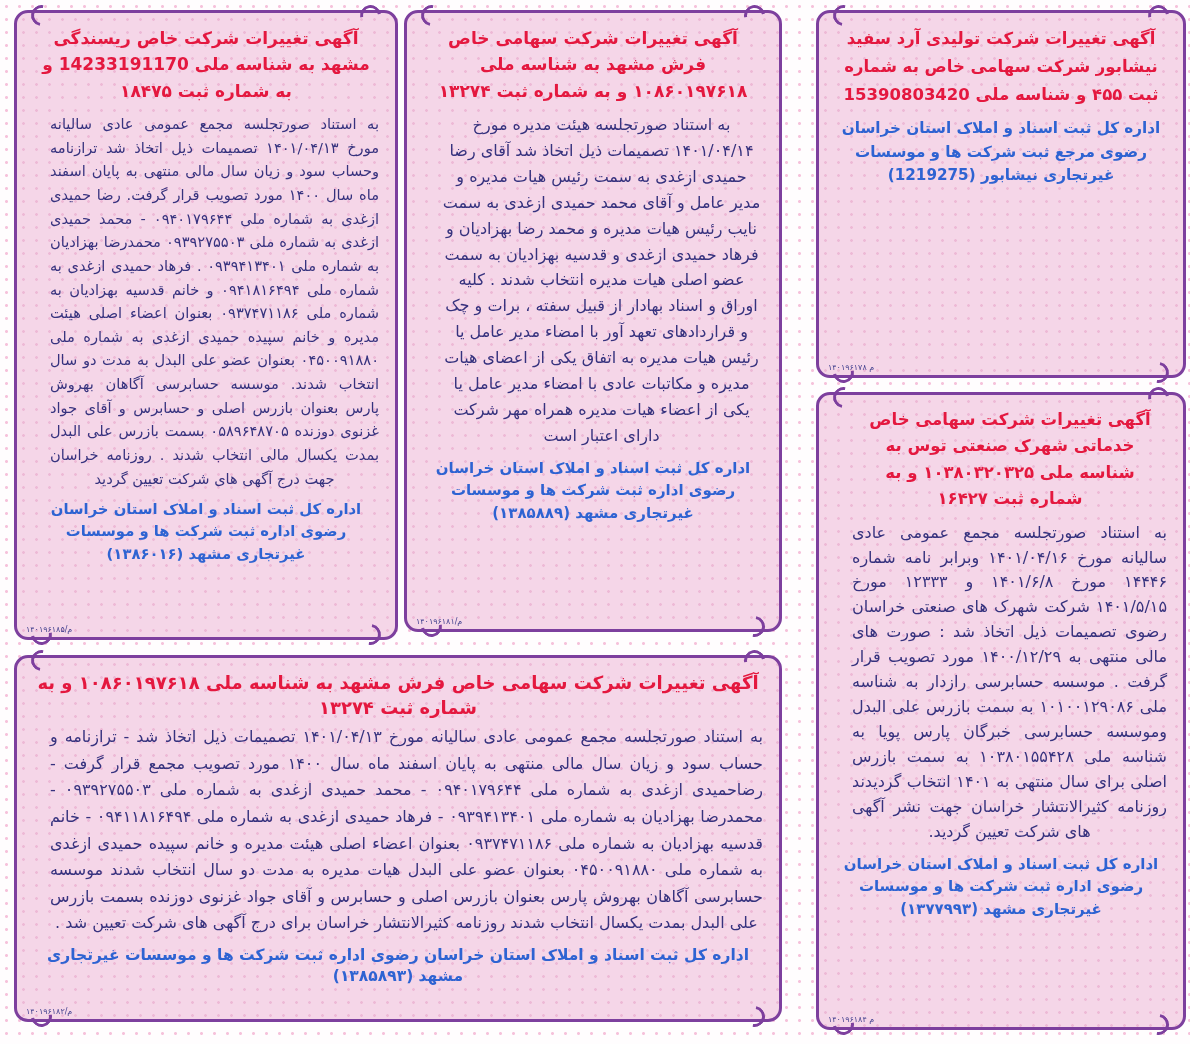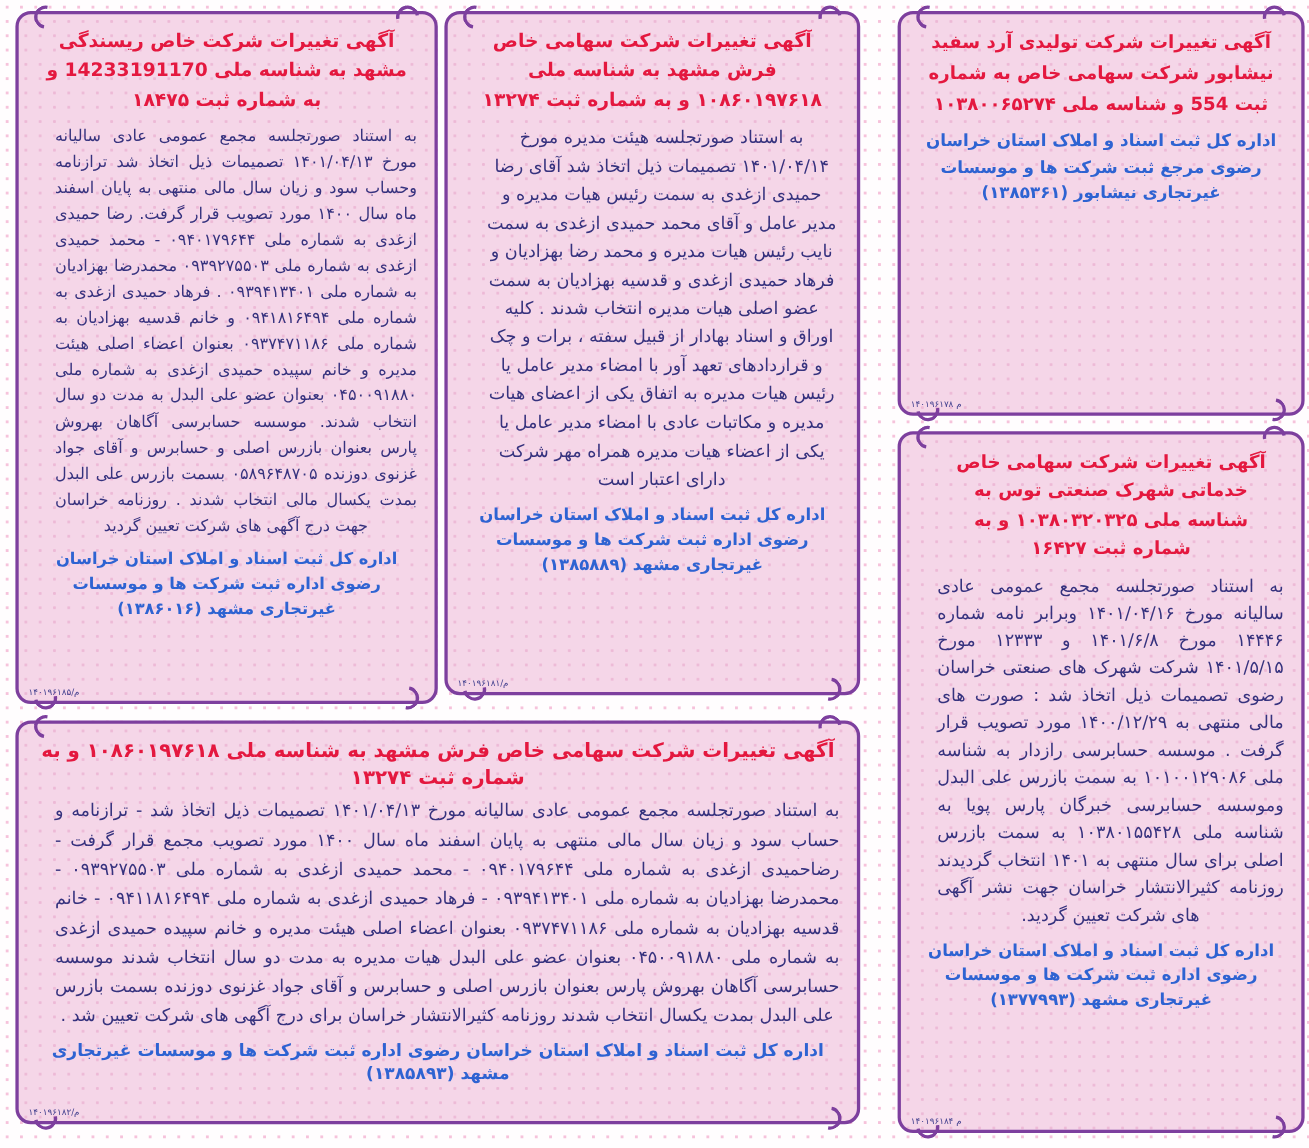--- a/index.html
+++ b/index.html
@@ -114,22 +114,22 @@
     <p class="ad-body center">به استناد صورتجلسه هیئت مدیره مورخ ۱۴۰۱/۰۴/۱۴ تصمیمات ذیل اتخاذ شد آقای رضا حمیدی ازغدی به سمت رئیس هیات مدیره و مدیر عامل و آقای محمد حمیدی ازغدی به سمت نایب رئیس هیات مدیره و محمد رضا بهزادیان و فرهاد حمیدی ازغدی و قدسیه بهزادیان به سمت عضو اصلی هیات مدیره انتخاب شدند . کلیه اوراق و اسناد بهادار از قبیل سفته ، برات و چک و قراردادهای تعهد آور با امضاء مدیر عامل یا رئیس هیات مدیره به اتفاق یکی از اعضای هیات مدیره و مکاتبات عادی با امضاء مدیر عامل یا یکی از اعضاء هیات مدیره همراه مهر شرکت دارای اعتبار است</p>
     <div class="ad-footer">اداره کل ثبت اسناد و املاک استان خراسان رضوی اداره ثبت شرکت ها و موسسات غیرتجاری مشهد (۱۳۸۵۸۸۹)</div>
     <div class="ad-serial">م/۱۴۰۱۹۶۱۸۱</div>
   </article>
 
   <article class="ad ad3">
     <i class="curl c-tl"></i>
     <i class="curl c-tr"></i>
     <i class="curl c-bl"></i>
     <i class="curl c-br"></i>
-    <h2 class="ad-title">آگهی تغییرات شرکت تولیدی آرد سفید نیشابور شرکت سهامی خاص به شماره ثبت 554 و شناسه ملی ۱۰۳۸۰۰۶۵۲۷۴</h2>
-    <div class="ad-footer">اداره کل ثبت اسناد و املاک استان خراسان رضوی مرجع ثبت شرکت ها و موسسات غیرتجاری نیشابور (۱۳۸۵۳۶۱)</div>
+    <h2 class="ad-title">آگهی تغییرات شرکت تولیدی آرد سفید نیشابور شرکت سهامی خاص به شماره ثبت ۴۵۵ و شناسه ملی 15390803420</h2>
+    <div class="ad-footer">اداره کل ثبت اسناد و املاک استان خراسان رضوی مرجع ثبت شرکت ها و موسسات غیرتجاری نیشابور (1219275)</div>
     <div class="ad-serial">۱۴۰۱۹۶۱۷۸ م</div>
   </article>
 
   <article class="ad ad4">
     <i class="curl c-tl"></i>
     <i class="curl c-tr"></i>
     <i class="curl c-bl"></i>
     <i class="curl c-br"></i>
     <h2 class="ad-title">آگهی تغییرات شرکت سهامی خاص خدماتی شهرک صنعتی توس به شناسه ملی ۱۰۳۸۰۳۲۰۳۲۵ و به شماره ثبت ۱۶۴۲۷</h2>
     <p class="ad-body">به استناد صورتجلسه مجمع عمومی عادی سالیانه مورخ ۱۴۰۱/۰۴/۱۶ وبرابر نامه شماره ۱۴۴۴۶ مورخ ۱۴۰۱/۶/۸ و ۱۲۳۳۳ مورخ ۱۴۰۱/۵/۱۵ شرکت شهرک های صنعتی خراسان رضوی تصمیمات ذیل اتخاذ شد : صورت های مالی منتهی به ۱۴۰۰/۱۲/۲۹ مورد تصویب قرار گرفت . موسسه حسابرسی رازدار به شناسه ملی ۱۰۱۰۰۱۲۹۰۸۶ به سمت بازرس علی البدل وموسسه حسابرسی خبرگان پارس پویا به شناسه ملی ۱۰۳۸۰۱۵۵۴۲۸ به سمت بازرس اصلی برای سال منتهی به ۱۴۰۱ انتخاب گردیدند روزنامه کثیرالانتشار خراسان جهت نشر آگهی های شرکت تعیین گردید.</p>

